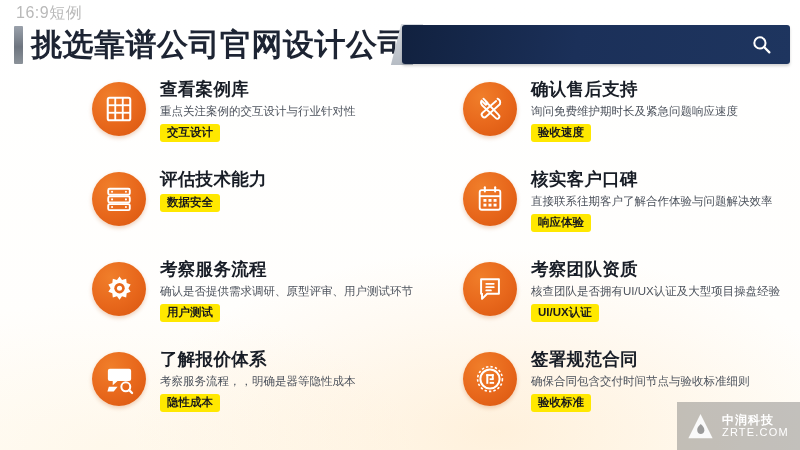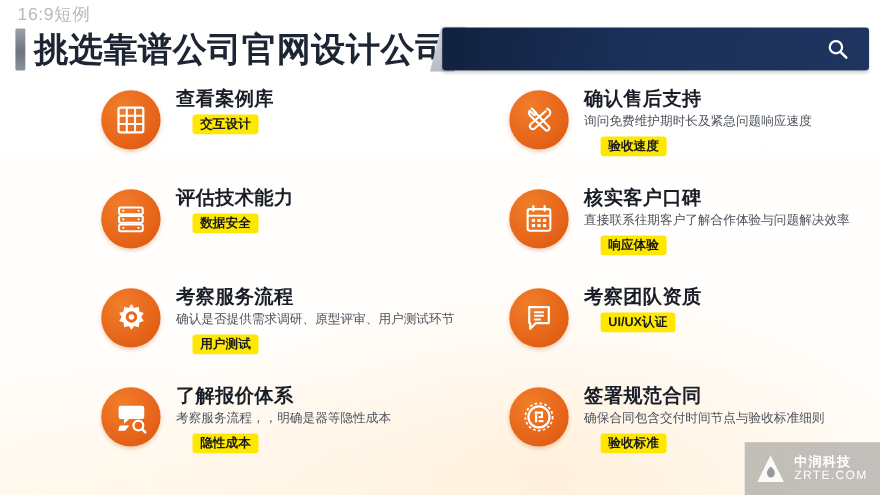--- a/index.html
+++ b/index.html
@@ -152,21 +152,20 @@
   .item-tag {
     display: inline-block;
     margin-top: 5px;
     padding: 1px 7px 2px 7px;
     font-size: 11.5px;
     font-weight: bold;
     color: #1a1a1a;
     background: #ffe800;
     border-radius: 3px;
     white-space: nowrap;
-    margin-left: 15px;
   }
 
   
   .watermark {
     position: absolute;
     right: 0px;
     bottom: 0px;
     width: 123px;
     height: 48px;
     background: rgba(120,120,120,0.45);
@@ -221,20 +220,21 @@
         <svg width="30" height="30" viewBox="0 0 32 32" fill="none">
           <rect x="4" y="4" width="24" height="24" rx="2" stroke="#fff" stroke-width="2.2"></rect>
           <line x1="12" y1="4" x2="12" y2="28" stroke="#fff" stroke-width="2"></line>
           <line x1="20" y1="4" x2="20" y2="28" stroke="#fff" stroke-width="2"></line>
           <line x1="4" y1="12" x2="28" y2="12" stroke="#fff" stroke-width="2"></line>
           <line x1="4" y1="20" x2="28" y2="20" stroke="#fff" stroke-width="2"></line>
         </svg>
       </div>
       <div class="item-text">
         <div class="item-title">查看案例库</div>
+        <div class="item-desc">重点关注案例的交互设计与行业针对性</div>
         <div class="item-tag">交互设计</div>
       </div>
     </div>
 
     <div class="item">
       <div class="badge">
         <svg width="30" height="30" viewBox="0 0 32 32" fill="none">
           <path d="M9 5 L13.5 9.5 L11.5 11.5 L7 7 Q5.5 9.5 7.5 12 L22 25.5 Q24 27.5 25.5 25.5 Q27 23.5 25 22 L11.5 8" stroke="#fff" stroke-width="2" stroke-linejoin="round" stroke-linecap="round"></path>
           <path d="M24 5 Q28 7 26.5 11 L12 24 Q10 26 8 24 Q6 22 8 20 L22.5 7.5" stroke="#fff" stroke-width="2" stroke-linejoin="round" stroke-linecap="round"></path>
         </svg>
@@ -307,20 +307,21 @@
       <div class="badge">
         <svg width="30" height="30" viewBox="0 0 32 32" fill="none">
           <path d="M6.5 5.5 H25.5 V21 H13 L7.5 26.5 V21 H6.5 Z" stroke="#fff" stroke-width="2.1" stroke-linejoin="round"></path>
           <line x1="12" y1="10.5" x2="20" y2="10.5" stroke="#fff" stroke-width="1.9" stroke-linecap="round"></line>
           <line x1="12" y1="14" x2="20" y2="14" stroke="#fff" stroke-width="1.9" stroke-linecap="round"></line>
           <line x1="12" y1="17.5" x2="17" y2="17.5" stroke="#fff" stroke-width="1.9" stroke-linecap="round"></line>
         </svg>
       </div>
       <div class="item-text">
         <div class="item-title">考察团队资质</div>
+        <div class="item-desc">核查团队是否拥有UI/UX认证及大型项目操盘经验</div>
         <div class="item-tag">UI/UX认证</div>
       </div>
     </div>
 
     <div class="item">
       <div class="badge">
         <svg width="31" height="31" viewBox="0 0 32 32" fill="none">
           <path d="M6 5 H26 A2 2 0 0 1 28 7 V15.5 A2 2 0 0 1 26 17.5 H14 L9 22 V17.5 H6 A2 2 0 0 1 4 15.5 V7 A2 2 0 0 1 6 5 Z" fill="#fff"></path>
           <path d="M5 23.5 L14 23.5 L10 28.5 L3.5 28.5 Z" fill="#fff"></path>
           <circle cx="22.5" cy="23.5" r="4.6" stroke="#fff" stroke-width="2.1" fill="none"></circle>

